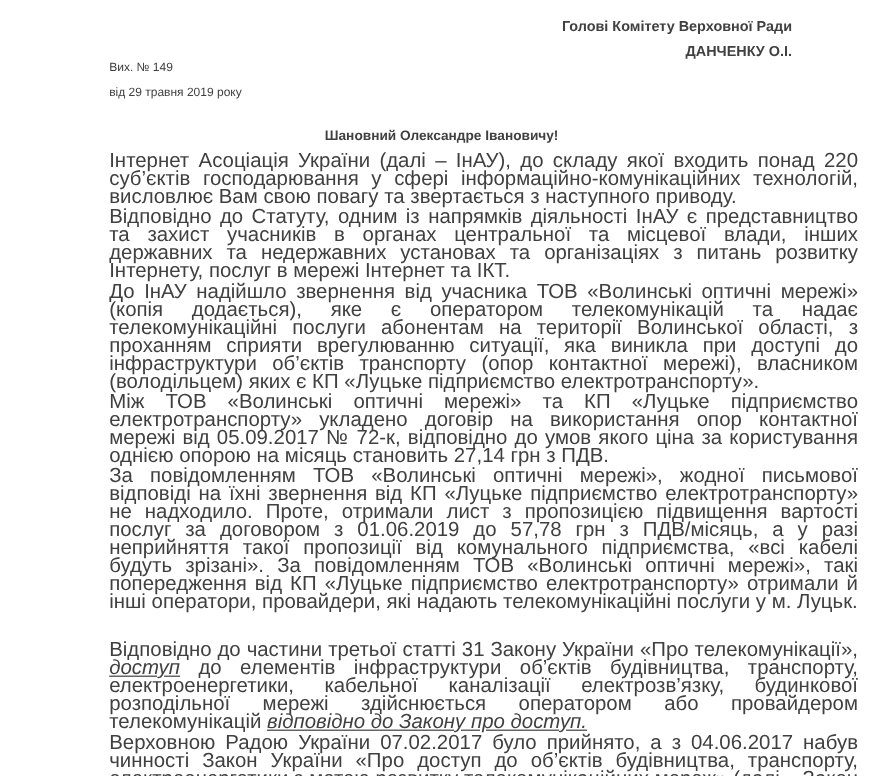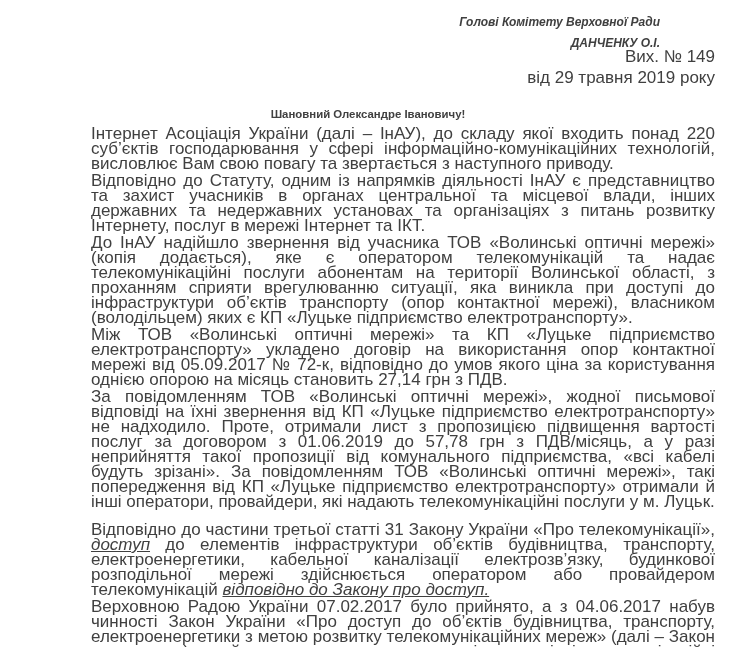--- a/index.html
+++ b/index.html
@@ -14,30 +14,28 @@
     box-sizing: border-box;
     padding: 12px 14px 0 91px;
   }
   
   .addressee {
     text-align: right;
     padding-right: 55px;
     font-size: 12px;
     line-height: 21px;
     font-weight: bold;
-    font-style: italic;
   }
   
   .ref {
     margin-top: -8px;
-    font-size: 17px;
+    font-size: 10px;
     line-height: 21px;
     font-weight: normal;
     font-style: normal;
-    text-align: right;
   }
   
   .subject {
     margin-top: 19px;
     font-size: 11.7px;
     line-height: 21px;
     font-weight: bold;
     font-style: italic;
   }
   
@@ -49,21 +47,21 @@
     font-weight: bold;
   }
   
   .body-text { margin-top: 4px; }
   .para {
     margin: 0 0 2px 0;
     font-size: 17px;
     line-height: 15px;
     text-align: justify;
   }
-  .para.gap-before { margin-top: 13px; }
+  .para.gap-before { margin-top: 25px; }
   .italic { }
   .italic-underline { font-style: italic; text-decoration: underline; }
 </style>
 </head>
 <body>
 
 <div class="page">
 
   <div class="addressee">
     <div>Голові Комітету Верховної Ради</div>

